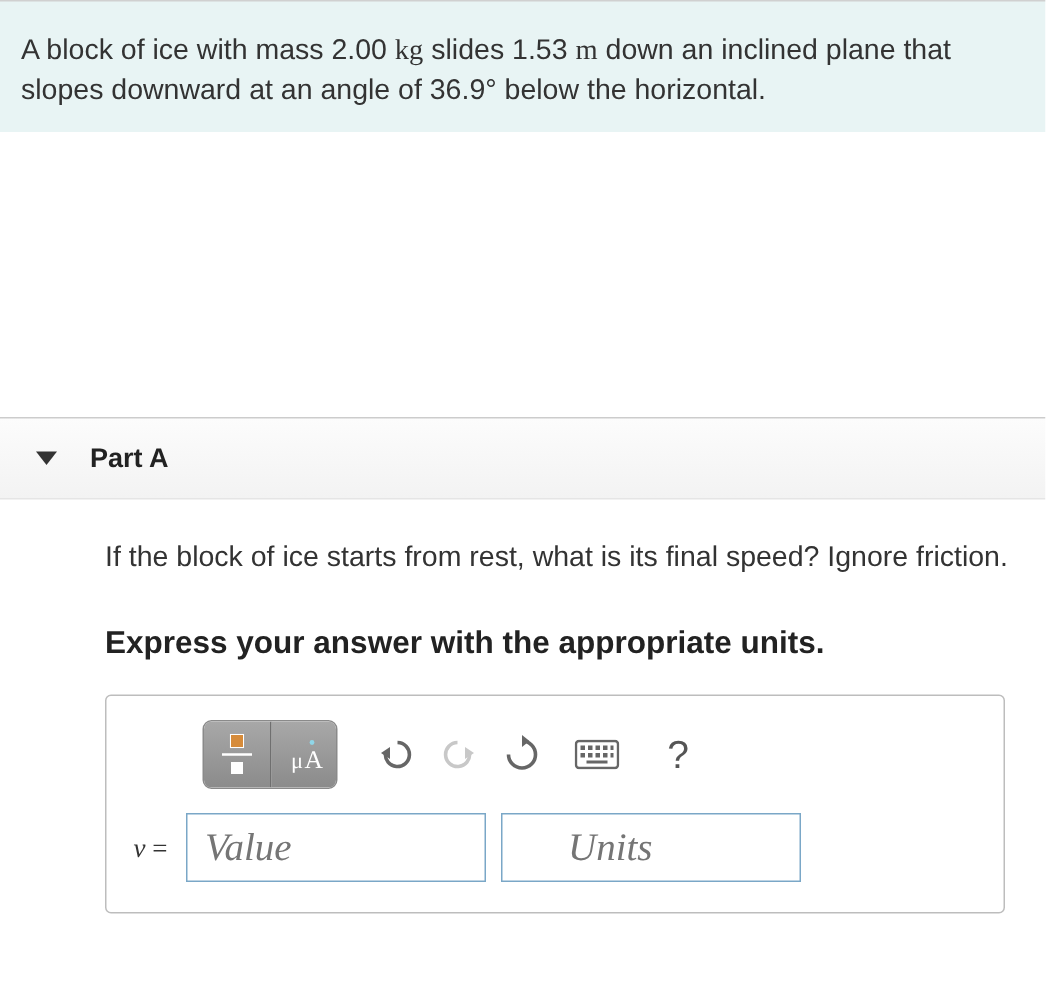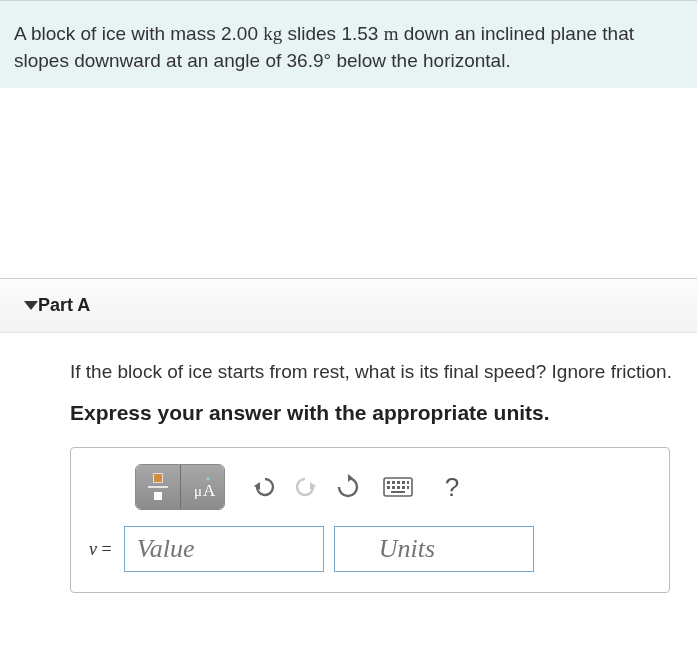--- a/index.html
+++ b/index.html
@@ -1,24 +1,24 @@
 <!DOCTYPE html>
 <html><head>
 <meta charset="utf-8">
 <style>
   * { box-sizing: border-box; margin: 0; padding: 0; }
   body { font-family: Arial, Helvetica, sans-serif; width: 697px; height: 656px; background: #fff; overflow: hidden; }
   .problem-statement { background: #e8f4f4; border-top: 1px solid #d0d0d0; padding: 20px 14px 14px; font-size: 19px; color: #333; line-height: 1.4; }
   .problem-statement .unit { font-family: 'Times New Roman', serif; }
   .spacer { height: 190px; }
-  .part-header { border-top: 1px solid #ccc; border-bottom: 1px solid #e5e5e5; background: linear-gradient(#fcfcfc,#f3f3f3); padding: 16px 24px; display: flex; align-items: center; }
+  .part-header { border-top: 1px solid #ccc; border-bottom: 1px solid #e5e5e5; background: linear-gradient(#fcfcfc,#f3f3f3); padding: 16px 24px; display: flex; align-items: center; gap: 22px; }
   .part-header .caret { width:0; height:0; border-left:7px solid transparent; border-right:7px solid transparent; border-top:9px solid #333; }
   .part-header .title { font-weight: bold; font-size: 18px; color: #222; }
   .part-body { padding: 28px 0 0 70px; }
-  .question { font-size: 19px; color: #333; margin-bottom: 18px; }
+  .question { font-size: 19px; color: #333; margin-bottom: 34px; }
   .instruction { font-size: 21px; color: #222; font-weight: bold; margin-bottom: 22px; }
   .answer-box { border: 1px solid #bdbdbd; border-radius: 4px; padding: 16px 18px 20px; width: 600px; }
   .toolbar { display:flex; align-items:center; gap:0; margin-left:46px; margin-bottom:16px; }
   .tb-group { display:flex; border:1px solid #8a8a8a; border-radius:6px; overflow:hidden; height:46px; }
   .tb-btn { width:44px; height:44px; background: linear-gradient(#a8a8a8,#8b8b8b); display:flex; align-items:center; justify-content:center; cursor:pointer; }
   .tb-btn + .tb-btn { border-left:1px solid #6f6f6f; }
   .tb-btn svg { display:block; }
   .icon-btn { width:42px; height:42px; display:flex; align-items:center; justify-content:center; cursor:pointer; color:#666; }
   .icon-btn.disabled { color:#bbb; cursor:default; }
   .qmark { font-size:26px; color:#555; font-weight:normal; }

